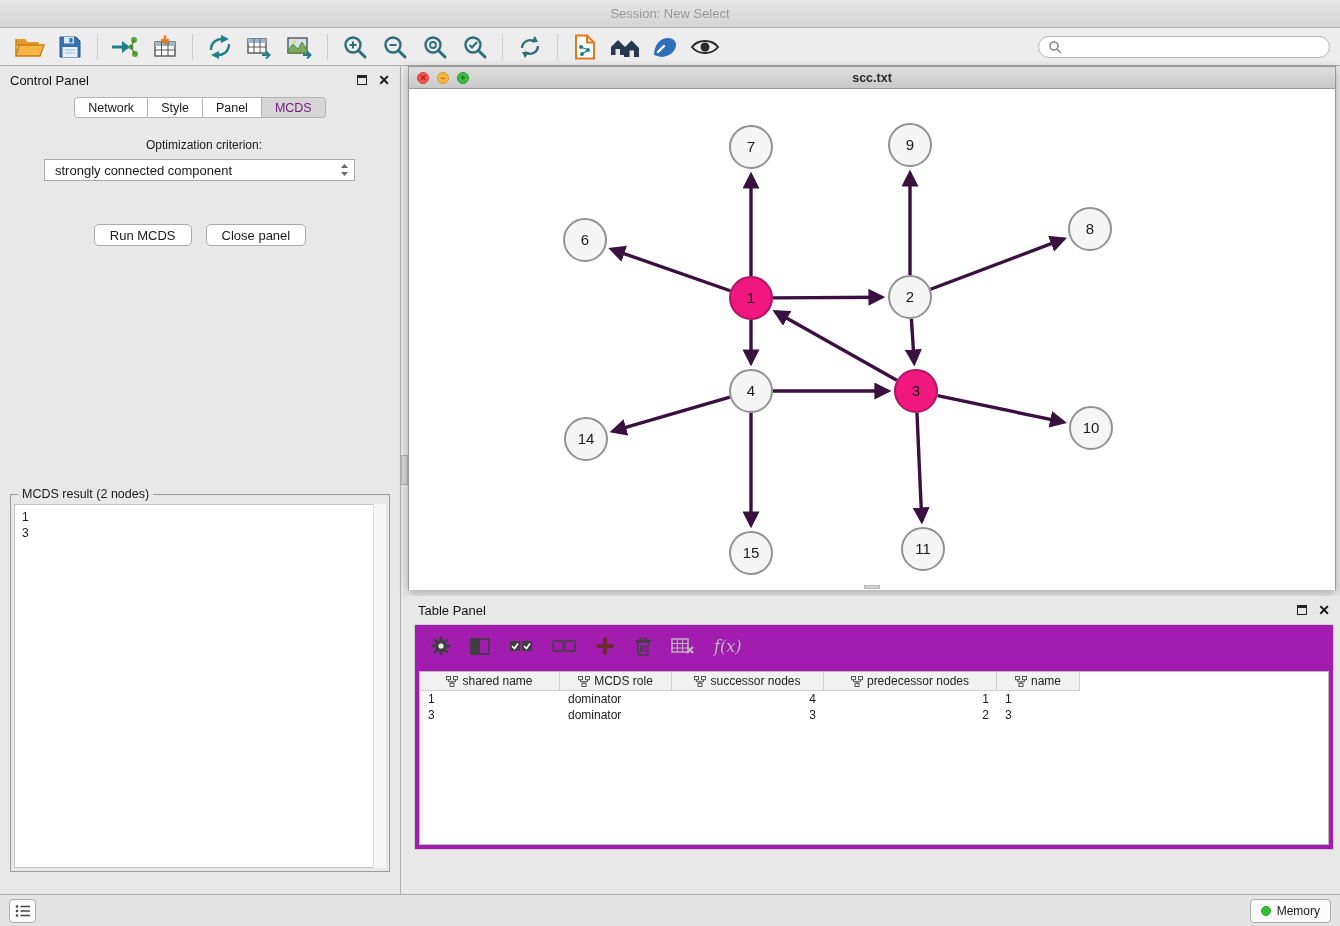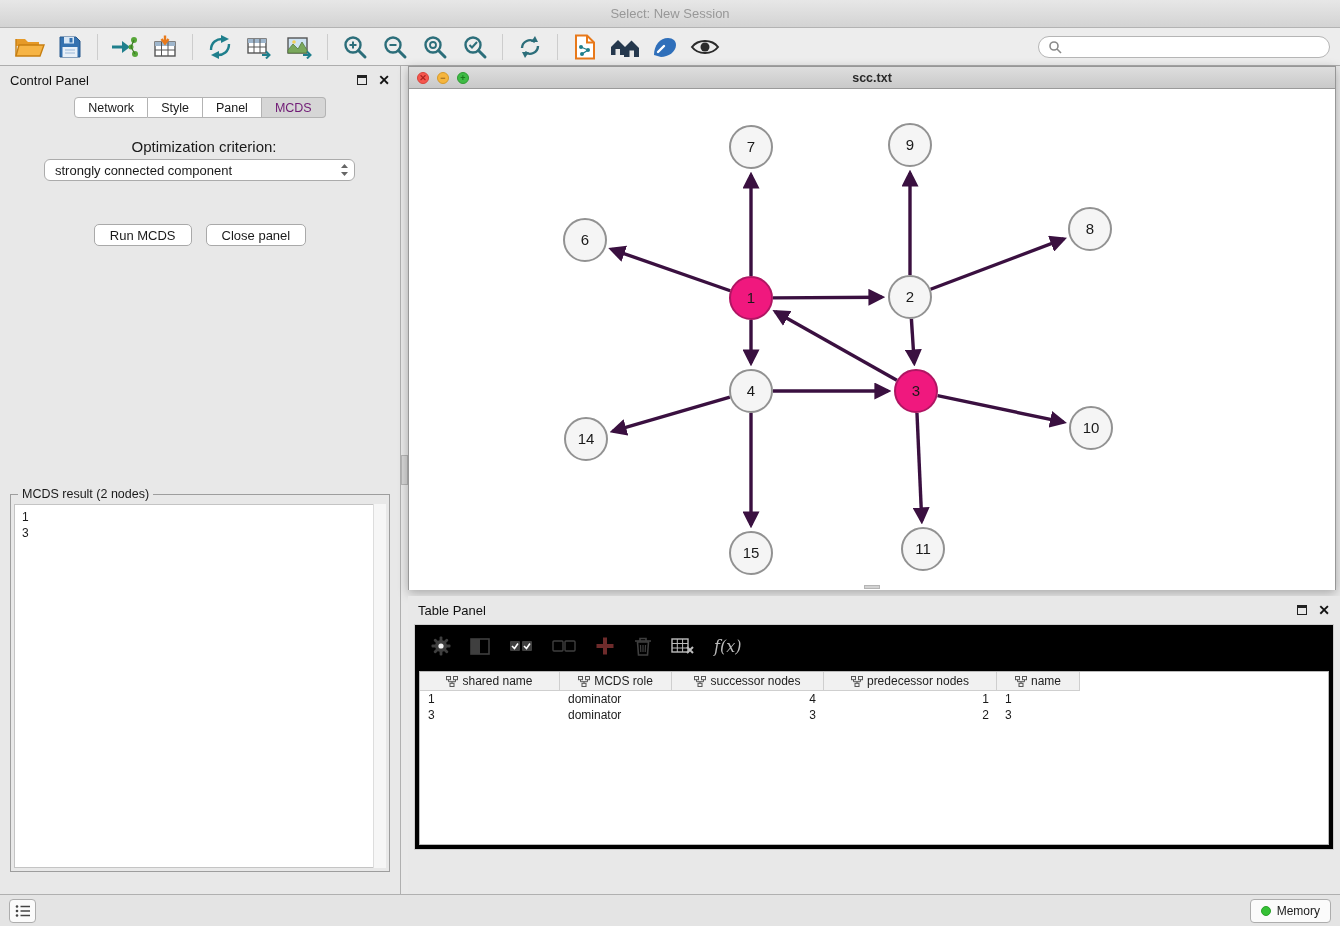--- a/index.html
+++ b/index.html
@@ -28,23 +28,23 @@
   .panel-header { height:28px; display:flex; align-items:center; padding:0 10px; }
   .panel-header .ph-title { flex:1; font-size:13px; color:#111; }
   .wc-float { width:10px; height:10px; border:1.5px solid #222; border-top-width:3px; margin-right:11px; }
   .wc-close { font-size:14px; font-weight:bold; color:#111; line-height:10px; }
   .cp-tabs { position:absolute; top:31px; left:0; right:0; display:flex; justify-content:center; }
   .seg-tab { padding:0 13px; height:21px; background:#fff; border:1px solid #b3b3b3; border-left:none;
     font-size:12.5px; display:flex; align-items:center; }
   .seg-tab:first-child { border-left:1px solid #b3b3b3; border-radius:4px 0 0 4px; }
   .seg-tab:last-child { border-radius:0 4px 4px 0; }
   .seg-tab.active { background:#d6d6d6; color:#701a75; }
-  .opt-label { position:absolute; top:72px; left:0; right:0; text-align:center; font-size:15px;padding-left:8px; }
+  .opt-label { position:absolute; top:72px; left:0; right:0; text-align:center; font-size:12px;padding-left:8px; }
   .dropdown { position:absolute; top:93px; left:44px; width:311px; height:22px; background:#fff;
-    border:1px solid #ababab; border-radius:6px; display:flex; align-items:center; padding:0 5px 0 10px; }
+    border:1px solid #ababab; border-radius:0; display:flex; align-items:center; padding:0 5px 0 10px; }
   .dropdown .val { flex:1; font-size:13px; }
   .btn-row { position:absolute; top:126px; left:0; right:0; display:flex; justify-content:center; gap:14px; }
   .btn { height:22px; padding:0 15px; background:#fff; border:1px solid #a9a9a9; border-radius:5px;
     font-size:13px; display:flex; align-items:center;margin-top:32px; }
   .result-box { position:absolute; left:10px; right:10px; top:428px; bottom:22px; border:1px solid #9d9d9d; }
   .result-legend { position:absolute; top:-8px; left:7px; background:#e8e8e8; padding:0 4px; font-size:12.5px; }
   .result-area { position:absolute; left:3px; right:3px; top:9px; bottom:3px; background:#fff;
     border:1px solid #c4c4c4; padding:4px 7px; font-size:12px; line-height:16px; white-space:pre; overflow:hidden; }
   .result-scroll { position:absolute; right:3px; top:9px; bottom:3px; width:13px; background:#f6f6f6; border-left:1px solid #ddd; }
   .splitter-handle { position:absolute; left:401px; top:455px; width:7px; height:30px; background:#d6d6d6; border:1px solid #b5b5b5; }
@@ -60,21 +60,21 @@
   .light.red { background:#f6574e; border:1px solid #d8423a; color:rgba(120,0,0,0.6); }
   .light.yellow { background:#f6b53d; border:1px solid #d59a2b; }
   .light.green { background:#3fbb45; border:1px solid #2f9a33; color:rgba(0,80,0,0.6); }
   .nw-title { position:absolute; left:0; right:0; text-align:center; font-size:12.5px; font-weight:bold; color:#2a2a2a; }
   .nw-canvas { position:relative; width:926px; height:501px; background:#fff; }
   .nw-resize-dot { position:absolute; bottom:1px; left:50%; margin-left:-8px; width:16px; height:4px; background:#d2d2d2; border:1px solid #b5b5b5; }
   svg text { font-family:"Liberation Sans", sans-serif; }
 
   
   .table-panel { position:absolute; left:408px; top:596px; right:0; bottom:32px; background:#e8e8e8; }
-  .tp-content { position:absolute; left:6px; right:6px; top:28px; bottom:44px; background:#000000; border:1px solid #cdcdcd; }
+  .tp-content { position:absolute; left:6px; right:6px; top:28px; bottom:44px; background:#a21caf; border:1px solid #cdcdcd; }
   .tp-toolbar { height:42px; display:flex; align-items:center; gap:19px; padding:0 16px; }
   .tp-tool { display:flex; align-items:center; justify-content:center; }
   .fx { font-family:"DejaVu Serif", serif; font-style:italic; font-size:16px; color:#b9b9b9; }
   .tp-table { position:absolute; left:4px; right:4px; top:46px; bottom:4px; background:#fff; border:1px solid #b9b9b9; overflow:hidden; }
   .thead { display:flex; height:19px; }
   .th { background:#f1f1f1; border-right:1px solid #cfcfcf; border-bottom:1px solid #cfcfcf;
     display:flex; align-items:center; justify-content:center; gap:4px; font-size:12px; color:#222; }
   .trow { display:flex; height:16px; font-size:12px; }
   .td { padding:0 8px; display:flex; align-items:center; overflow:hidden; }
   .td.right { justify-content:flex-end; }
@@ -88,21 +88,21 @@
   .memory-btn { margin-left:auto; height:24px; border:1px solid #adadad; border-radius:4px; background:#fbfbfb;
     display:flex; align-items:center; gap:6px; padding:0 10px; font-size:12px; }
   .mem-dot { width:10px; height:10px; border-radius:50%; background:#35c135; border:1px solid #2aa12a; }
 </style>
 </head>
 <body>
 
 <div class="app">
 
   <div class="titlebar">
-    <span>Select: New Session</span>
+    <span>Session: New Select</span>
   </div>
 
   <div class="toolbar">
     <span class="tool-btn">
       <svg width="30" height="24" viewBox="0 0 30 24">
           <path d="M1 4 h9 l3 3 h11 v4 H1 z" fill="#e69a28"></path>
           <path d="M4 10 h25 l-4 11 H1 z" fill="#f6b445" stroke="#c77f12" stroke-width="1.4"></path>
           <path d="M1 21 V4" stroke="#c77f12" stroke-width="1.4"></path>
         </svg>
     </span>

